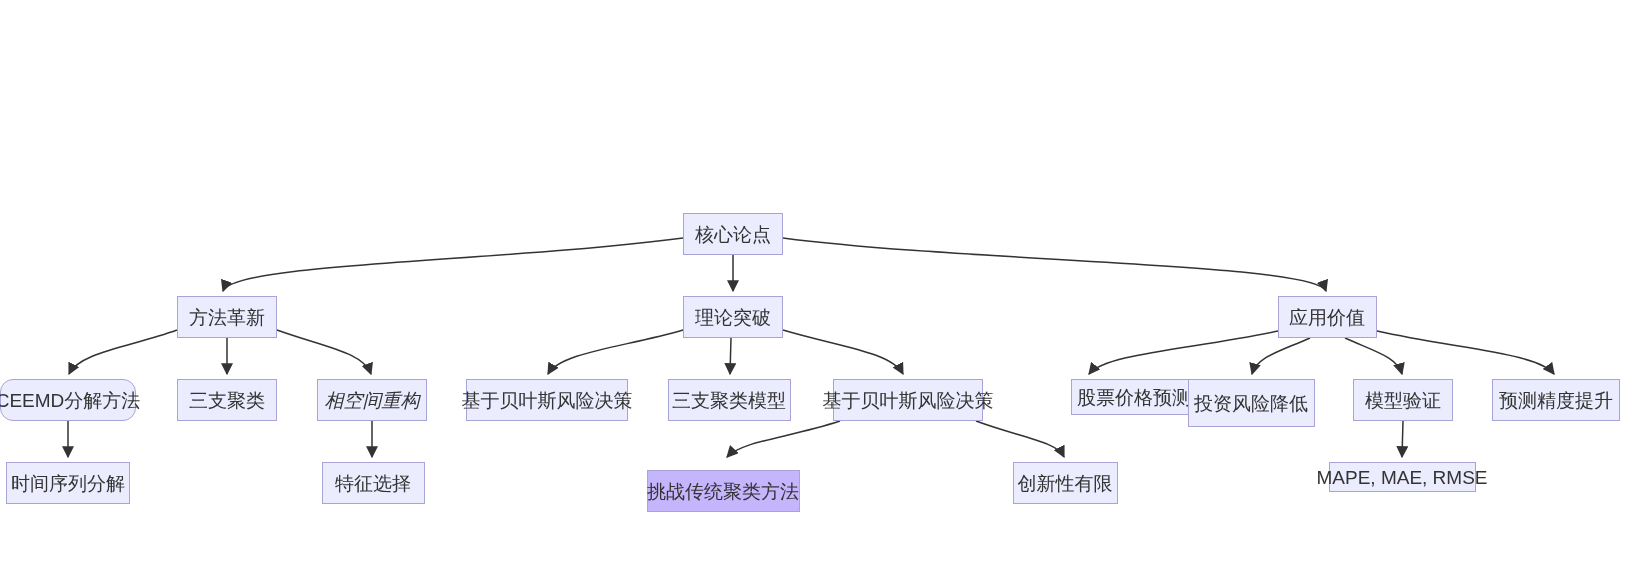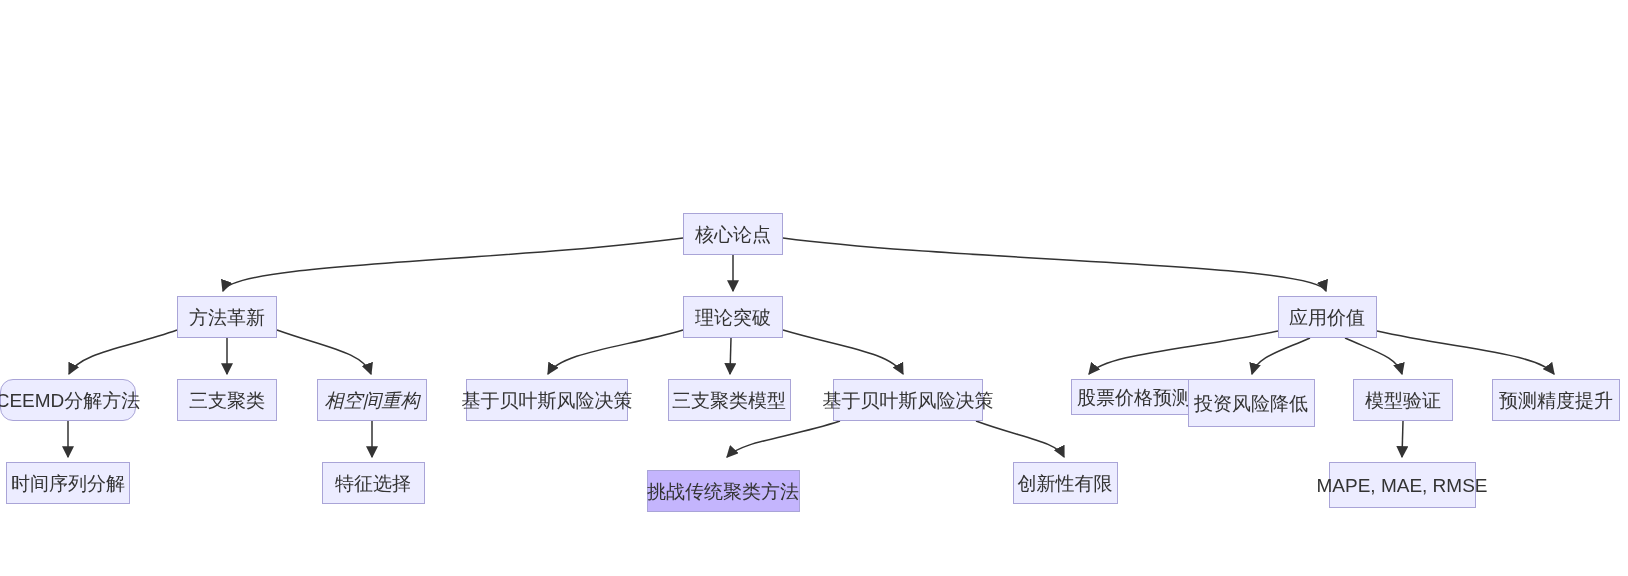--- a/index.html
+++ b/index.html
@@ -116,17 +116,17 @@
       </div>
       <div class="node" style="left: 321.5px; top: 462px; width: 103px; height: 42px; background: rgb(236, 236, 255); border-color: rgb(169, 164, 215); color: rgb(51, 51, 51);">
         <span>特征选择</span>
       </div>
       <div class="node" style="left: 646.5px; top: 470px; width: 153px; height: 42px; background: #c4b5fd; border-color: rgb(169, 164, 215); color: rgb(51, 51, 51);">
         <span>挑战传统聚类方法</span>
       </div>
       <div class="node" style="left: 1012.5px; top: 462px; width: 105px; height: 42px; background: rgb(236, 236, 255); border-color: rgb(169, 164, 215); color: rgb(51, 51, 51);">
         <span>创新性有限</span>
       </div>
-      <div class="node" style="left: 1328.5px; top: 462px; width: 147px; height: 46px; background: rgb(236, 236, 255); border-color: rgb(169, 164, 215); color: rgb(51, 51, 51);">
+      <div class="node" style="left: 1328.5px; top: 462px; width: 147px; height: 30px; background: rgb(236, 236, 255); border-color: rgb(169, 164, 215); color: rgb(51, 51, 51);">
         <span>MAPE, MAE, RMSE</span>
       </div>
     </div>
 </div>
 
 </body></html>

